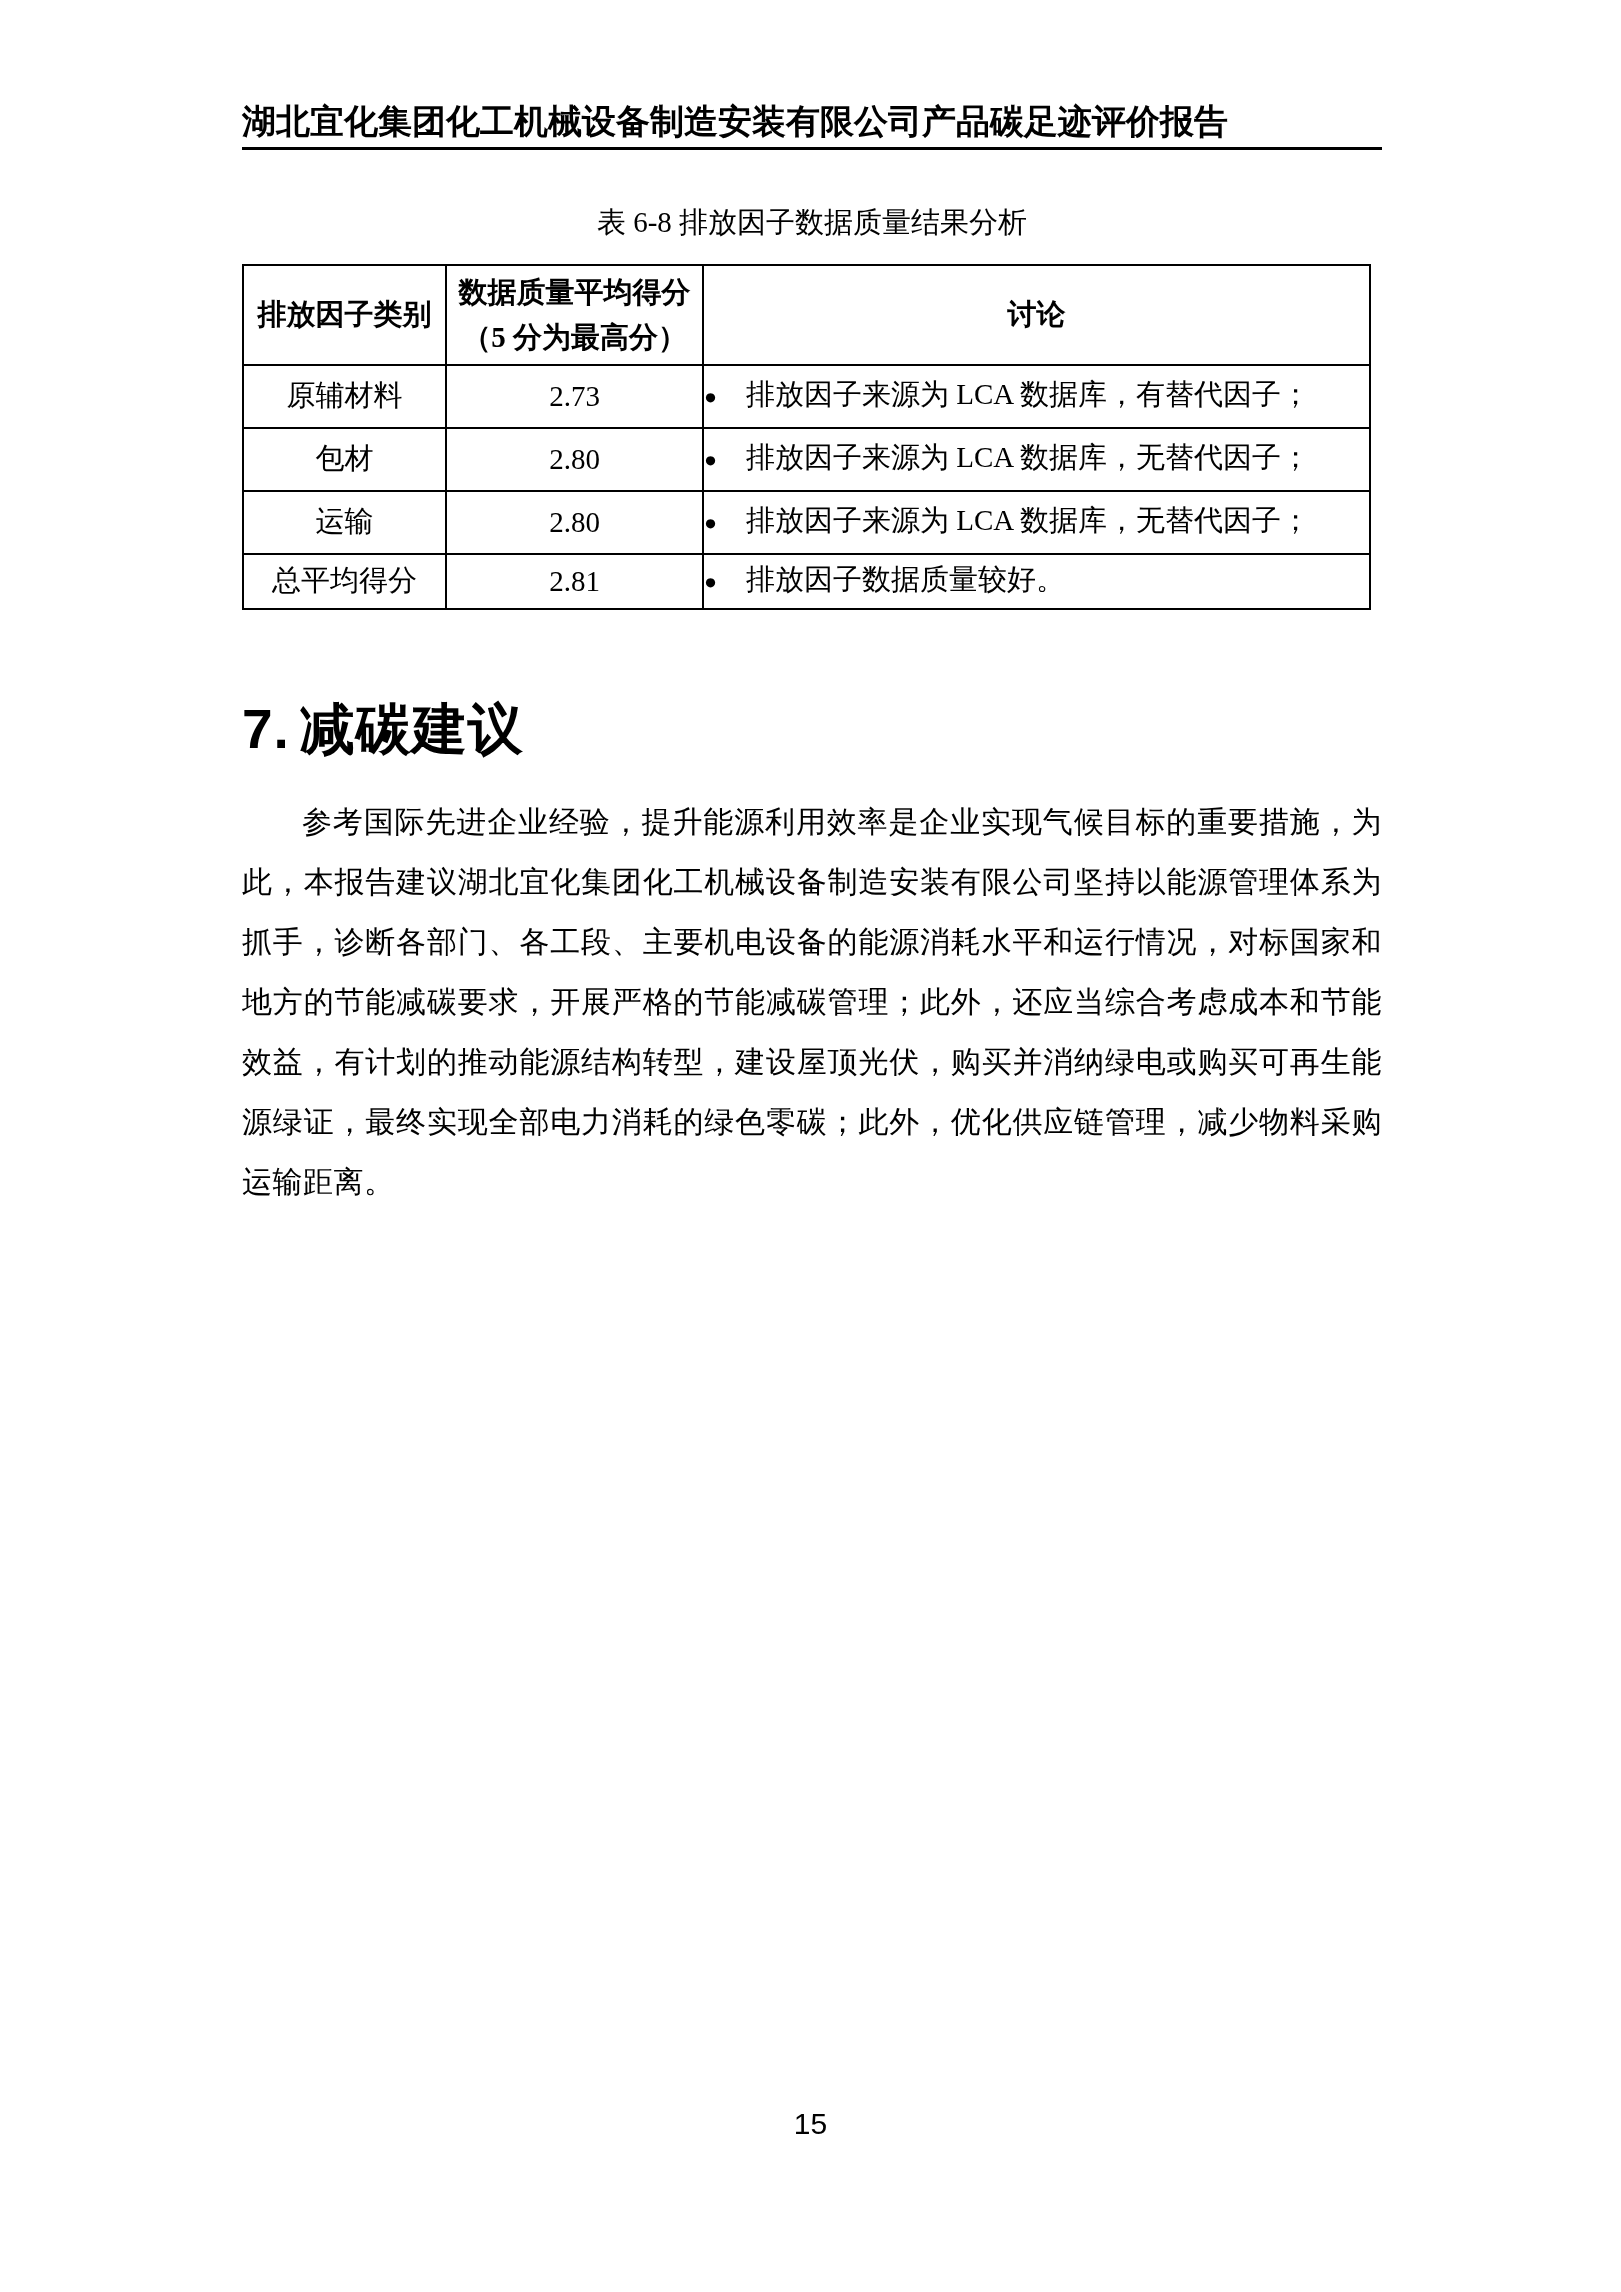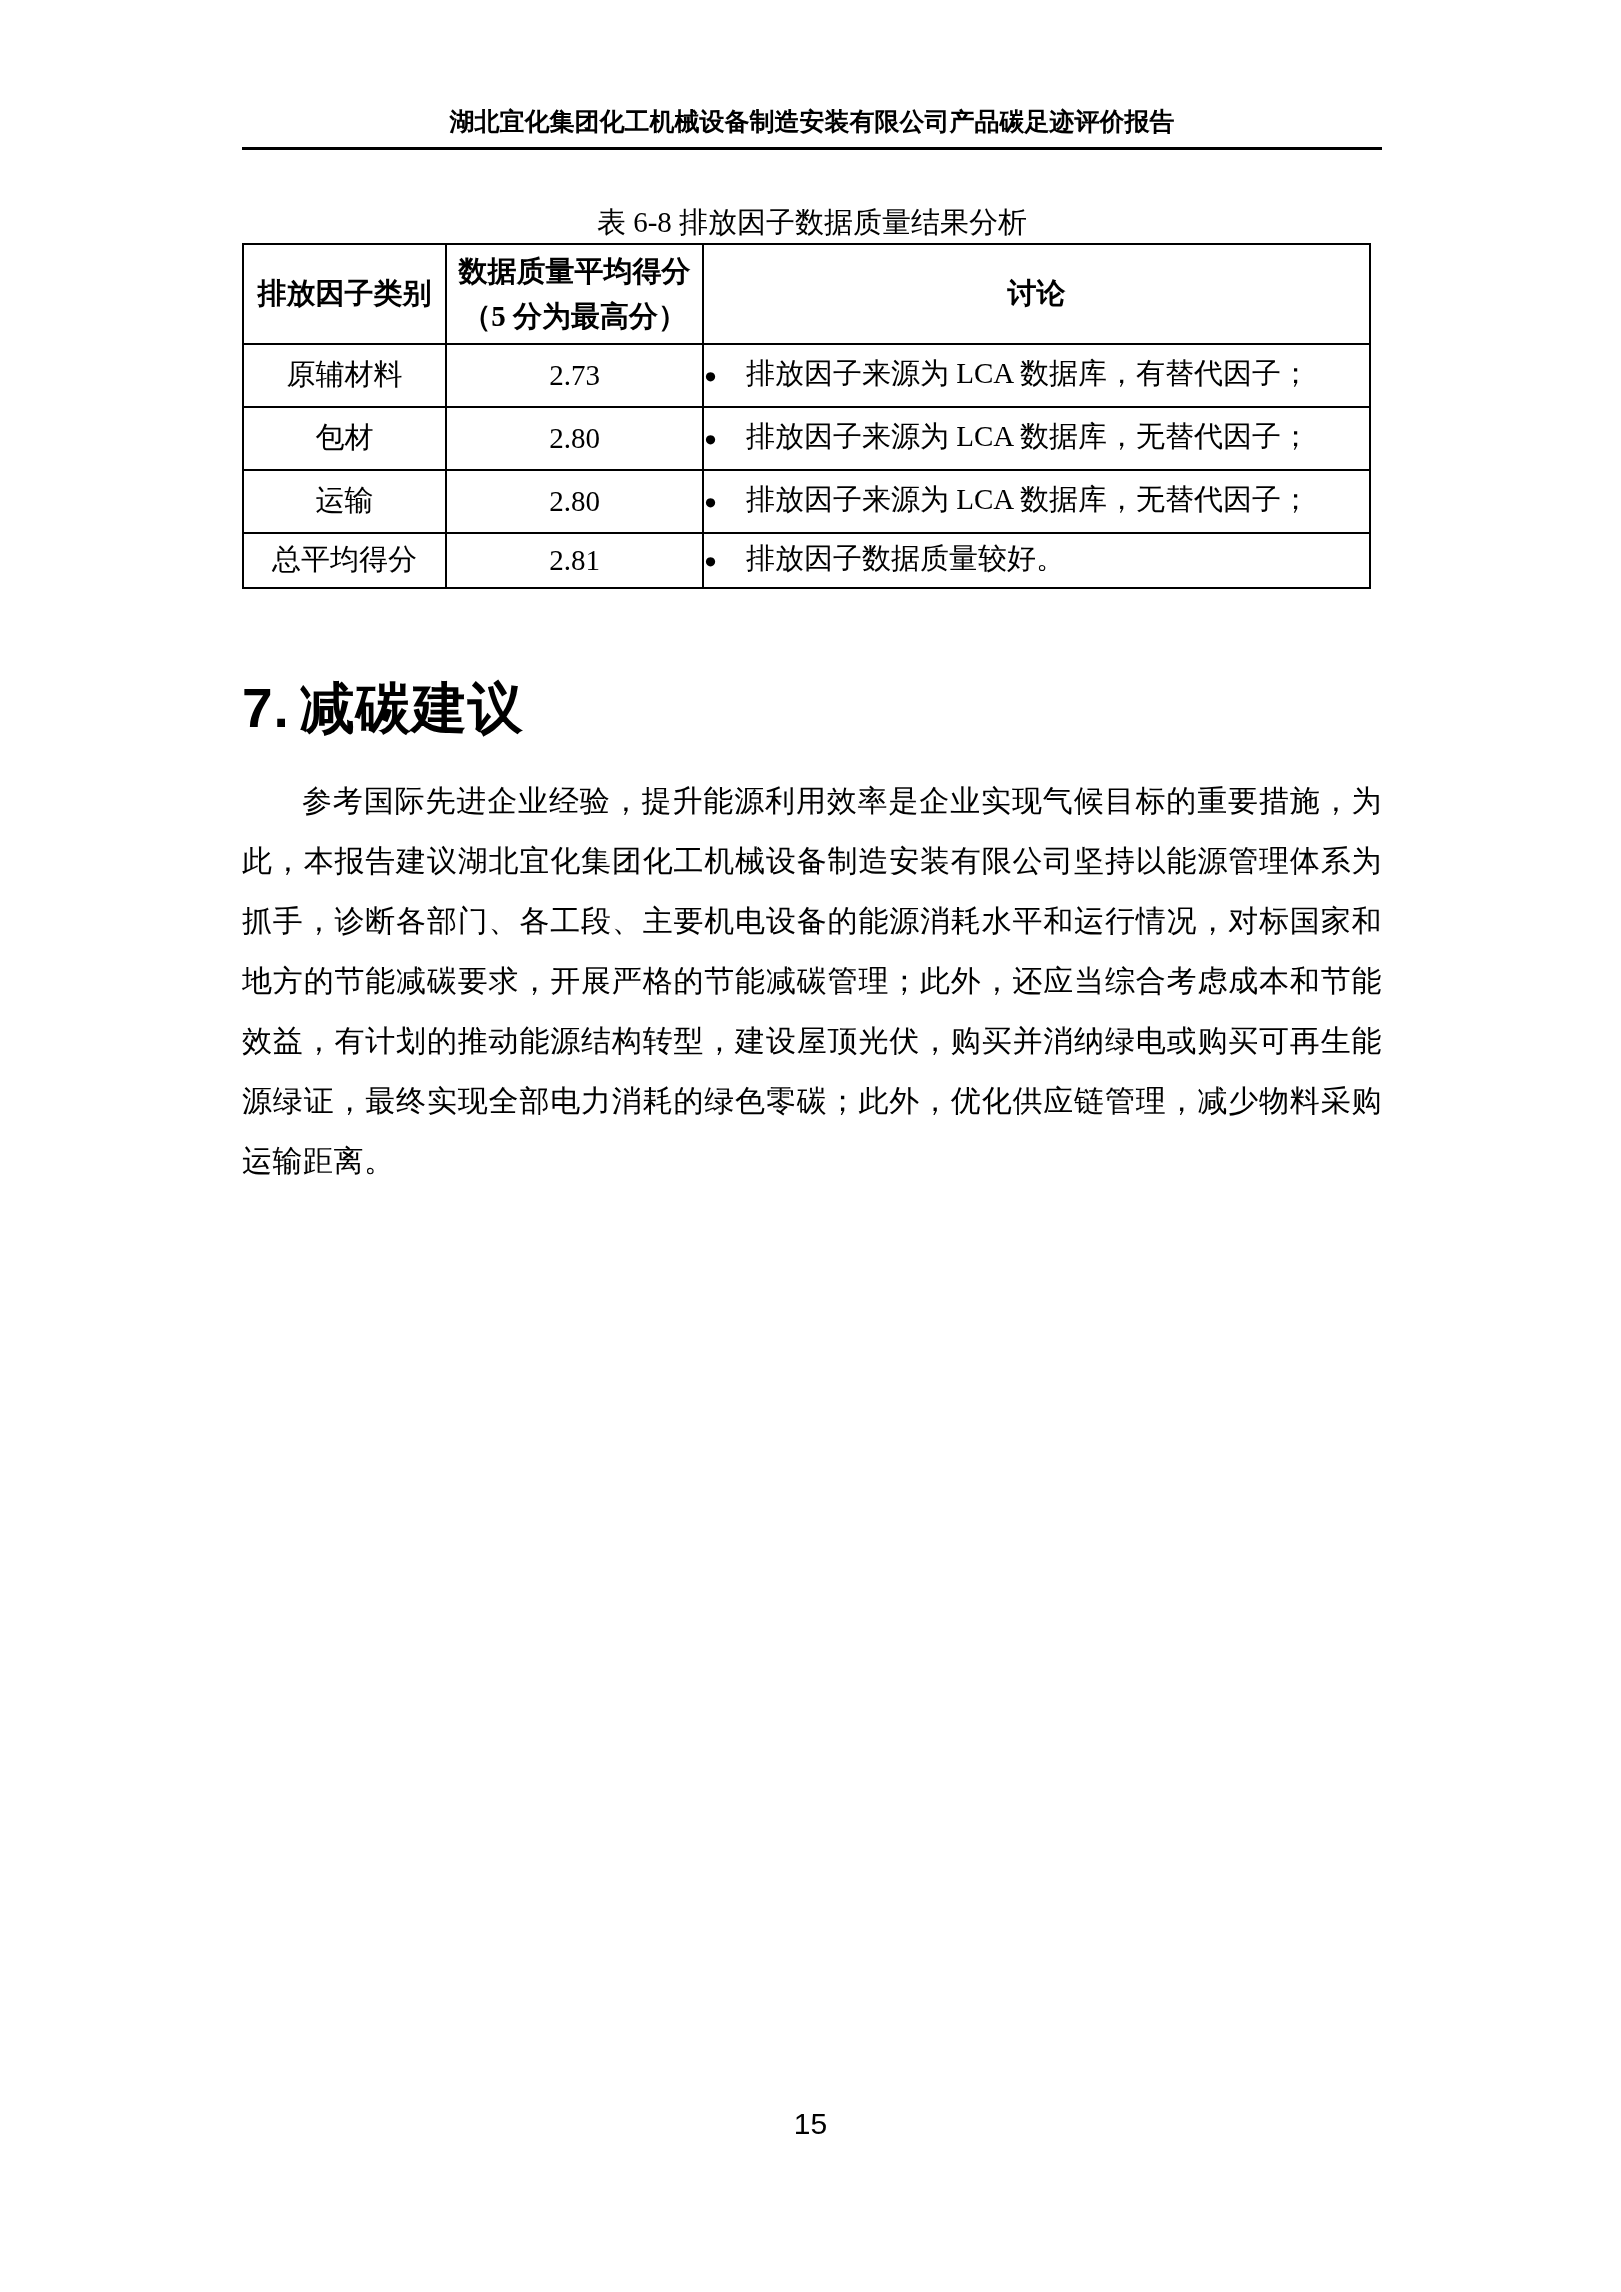--- a/index.html
+++ b/index.html
@@ -17,38 +17,38 @@
   }
   .content {
     position: absolute;
     top: 0;
     left: 242px;
     width: 1140px;
   }
   
   .page-header {
     padding-top: 102px;
-    text-align: center;
+    text-align: left;
     font-weight: bold;
-    font-size: 25px;
+    font-size: 34px;
     line-height: 39px;
     border-bottom: 3.9px solid #000000;
     padding-bottom: 5.9px;
   }
   
   .table-caption {
     margin-top: 53px;
     text-align: center;
     font-size: 29px;
     line-height: 39px;
   }
   
   table.dq-table {
     border-collapse: collapse;
-    margin-top: 1px;
+    margin-top: 22px;
     width: 1127px;
     table-layout: fixed;
   }
   table.dq-table th,
   table.dq-table td {
     border: 2px solid #000000;
     font-size: 29px;
     vertical-align: middle;
     padding: 0;
   }

